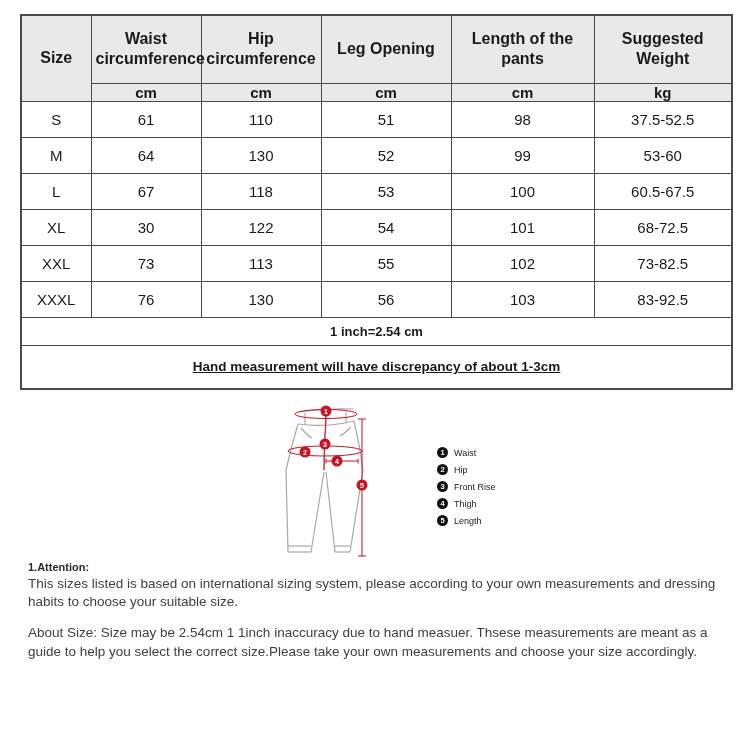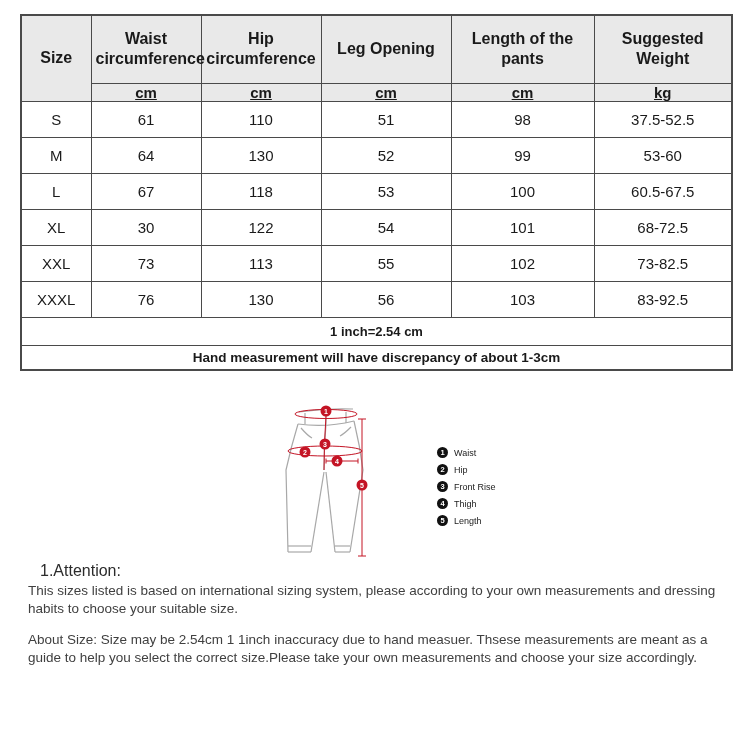--- a/index.html
+++ b/index.html
@@ -27,43 +27,43 @@
   }
   .size-table th,.size-table td{
     border:1px solid var(--table-border);
     text-align:center;vertical-align:middle;
     padding:0 4px;
     color:var(--text);
   }
   .size-table thead th{background:var(--table-header-bg);}
   .size-table tr.hdr-main{height:68px;}
   .size-table tr.hdr-main th{font-size:16px;font-weight:bold;line-height:1.25;}
-  .size-table tr.hdr-unit{height:16px;text-decoration:underline;}
+  .size-table tr.hdr-unit{height:16px;}
   .size-table tr.hdr-unit th{font-size:15px;font-weight:bold;}
   .size-table tbody tr.data-row{height:36px;}
   .size-table tbody td{font-size:15px;font-weight:normal;}
   .size-table tr.note-row-1{height:28px;}
   .size-table tr.note-row-1 td{font-size:13px;font-weight:bold;}
-  .size-table tr.note-row-2{height:25px;}
+  .size-table tr.note-row-2{height:44px;text-decoration:underline;}
   .size-table tr.note-row-2 td{font-size:13.5px;font-weight:bold;}
   
   .pants-svg{position:absolute;left:278px;top:402px;width:95px;height:158px;}
   .legend{position:absolute;left:437px;top:444px;display:flex;flex-direction:column;}
   .legend-item{display:flex;align-items:center;height:17px;gap:6px;}
   .legend-num{
     width:11px;height:11px;border-radius:50%;
     background:var(--legend-circle);color:#fff;
     font-size:7.5px;font-weight:bold;
     display:flex;align-items:center;justify-content:center;flex:0 0 auto;
   }
   .legend-label{font-size:9px;color:#222;}
   
   .notes{position:absolute;left:28px;top:560px;width:700px;}
   .note-section{margin-bottom:13px;}
-  .note-heading{font-size:16px;font-weight:normal;line-height:1.35;color:#2b2b2b;margin-left:12px;}
+  .note-heading{font-size:11px;font-weight:bold;line-height:1.35;color:#2b2b2b;}
   .note-body{font-size:13.5px;line-height:1.35;color:#404040;white-space:pre-wrap;}
   svg text.marker-num{fill:#fff;font-size:7px;font-weight:bold;font-family:"Liberation Sans",sans-serif;}
 </style>
 </head>
 <body>
 
 <table class="size-table">
   <colgroup>
     <col style="width:70px">
       <col style="width:110px">

